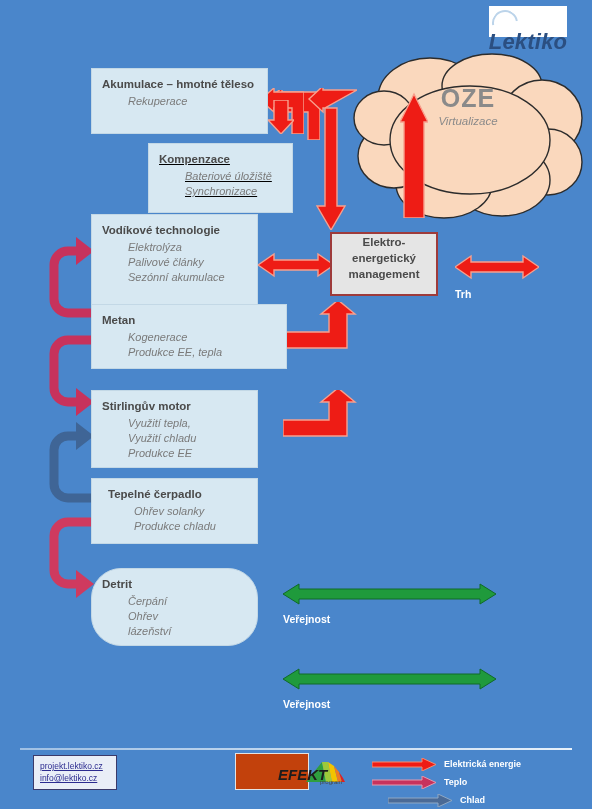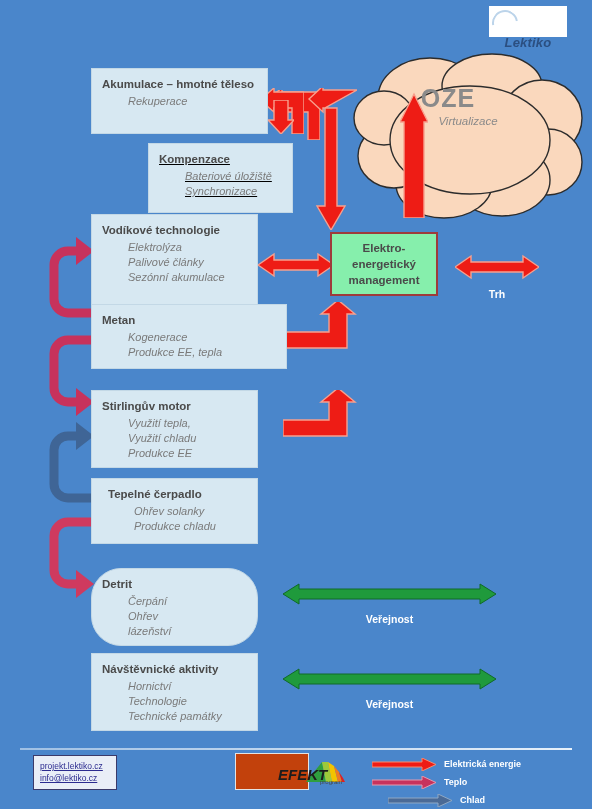--- a/index.html
+++ b/index.html
@@ -13,21 +13,21 @@
   .stage{position:absolute;left:0;top:0;width:592px;height:809px;}
   .abs{position:absolute;}
 
   
   .logo{
     left:489px;top:6px;width:78px;height:31px;
     background:#ffffff;
     display:flex;align-items:center;justify-content:center;
   }
   .logo-txt{
-    font-style:italic;font-weight:bold;font-size:13px;color:#2b4f81;
+    font-style:italic;font-weight:bold;font-size:22px;color:#2b4f81;
     letter-spacing:.2px;
     margin-top:41px;
   }
   .logo-swoosh{
     position:absolute;left:3px;top:4px;width:22px;height:22px;
     border:2px solid #bcd4ea;border-radius:50%;
     border-right-color:transparent;border-bottom-color:transparent;
     transform:rotate(35deg);
   }
 
@@ -43,41 +43,41 @@
     margin:0 0 2px 0;line-height:15px;
   }
   .box .title .dark{color:#4a4a4a;}
   .box .sub{
     font-style:italic;font-size:11px;color:#7a7a7a;
     line-height:15px;margin-left:26px;
   }
 
   
   .mgmt{
-    background:#86efac;border:2px solid #9e3b3b;
+    background:#e5e5e5;border:2px solid #9e3b3b;
     box-sizing:border-box;
-    display:flex;align-items:center;justify-content:center;
+    display:flex;align-items:flex-start;justify-content:center;
     text-align:center;
   }
   .mgmt span{
     font-weight:bold;font-size:11.5px;color:#4a4a4a;line-height:16px;
   }
 
   
   .cloud-label{
     font-weight:bold;font-size:25px;color:#8a8a8a;letter-spacing:1px;
     text-align:center;
   }
   .cloud-sub{
     font-style:italic;font-size:11.5px;color:#8a8a8a;text-align:center;
   }
 
   
   .arrow-label{
-    font-weight:bold;font-size:10.5px;color:#ffffff;text-align:center;
+    font-weight:bold;font-size:10.5px;color:#ffffff;text-align:left;
     width:100%;
   }
 
   
   .legend-sep{
     left:20px;top:748px;width:552px;height:2px;
     background:linear-gradient(to right,#9fc0e4,#e8f1fa);
   }
   .contact{
     left:33px;top:755px;width:84px;height:35px;
@@ -113,21 +113,21 @@
       <ellipse cx="140" cy="34" rx="50" ry="32"></ellipse>
       <ellipse cx="190" cy="66" rx="40" ry="38"></ellipse>
       <ellipse cx="196" cy="110" rx="34" ry="33"></ellipse>
       <ellipse cx="150" cy="128" rx="48" ry="36"></ellipse>
       <ellipse cx="92" cy="132" rx="48" ry="34"></ellipse>
       <ellipse cx="42" cy="104" rx="36" ry="32"></ellipse>
       <ellipse cx="32" cy="66" rx="30" ry="27"></ellipse>
       <ellipse cx="118" cy="88" rx="80" ry="54"></ellipse>
     </g>
   </svg>
-  <div class="abs cloud-label" style="left:332px;top:84px;width:232px;">OZE</div>
+  <div class="abs cloud-label" style="left:352px;top:84px;width:232px;">OZE</div>
   <div class="abs cloud-sub" style="left:352px;top:115px;width:232px;">Virtualizace</div>
 
   <svg class="abs" style="left:400px;top:88px;" width="28" height="130">
     <polygon points="4,130 4,34 0,34 14,6 28,34 24,34 24,130" fill="#ee1c15" stroke="#f7a08e" stroke-width="1.4"></polygon>
   </svg>
 
   <svg class="abs" style="left:262px;top:90px;" width="58" height="50">
     <polygon points="58,2 20,2 20,-2 2,12 20,26 20,22 46,22 46,50 58,50" fill="#ee1c15" stroke="#f7a08e" stroke-width="1.4"></polygon>
   </svg>
   <svg class="abs" style="left:258px;top:88px;" width="46" height="46">
@@ -225,26 +225,20 @@
     <div class="sub">Produkce chladu</div>
   </div>
 
   <div class="abs box" style="left:91px;top:568px;width:167px;height:78px;border-radius:30px;">
     <div class="title"><span class="dark">Detrit</span></div>
     <div class="sub">Čerpání</div>
     <div class="sub">Ohřev</div>
     <div class="sub">lázeňství</div>
   </div>
 
-  <div class="abs box" style="left:91px;top:653px;width:167px;height:78px;">
-    <div class="title"><span class="dark">Návštěvnické aktivity</span></div>
-    <div class="sub">Hornictví</div>
-    <div class="sub">Technologie</div>
-    <div class="sub">Technické památky</div>
-  </div>
 
   <div class="abs mgmt" style="left:330px;top:232px;width:108px;height:64px;">
     <span>
       <span>Elektro-</span><br>
       <span>energetický</span><br>
       <span>management</span>
     </span>
   </div>
 
   <div class="abs legend-sep"></div>

